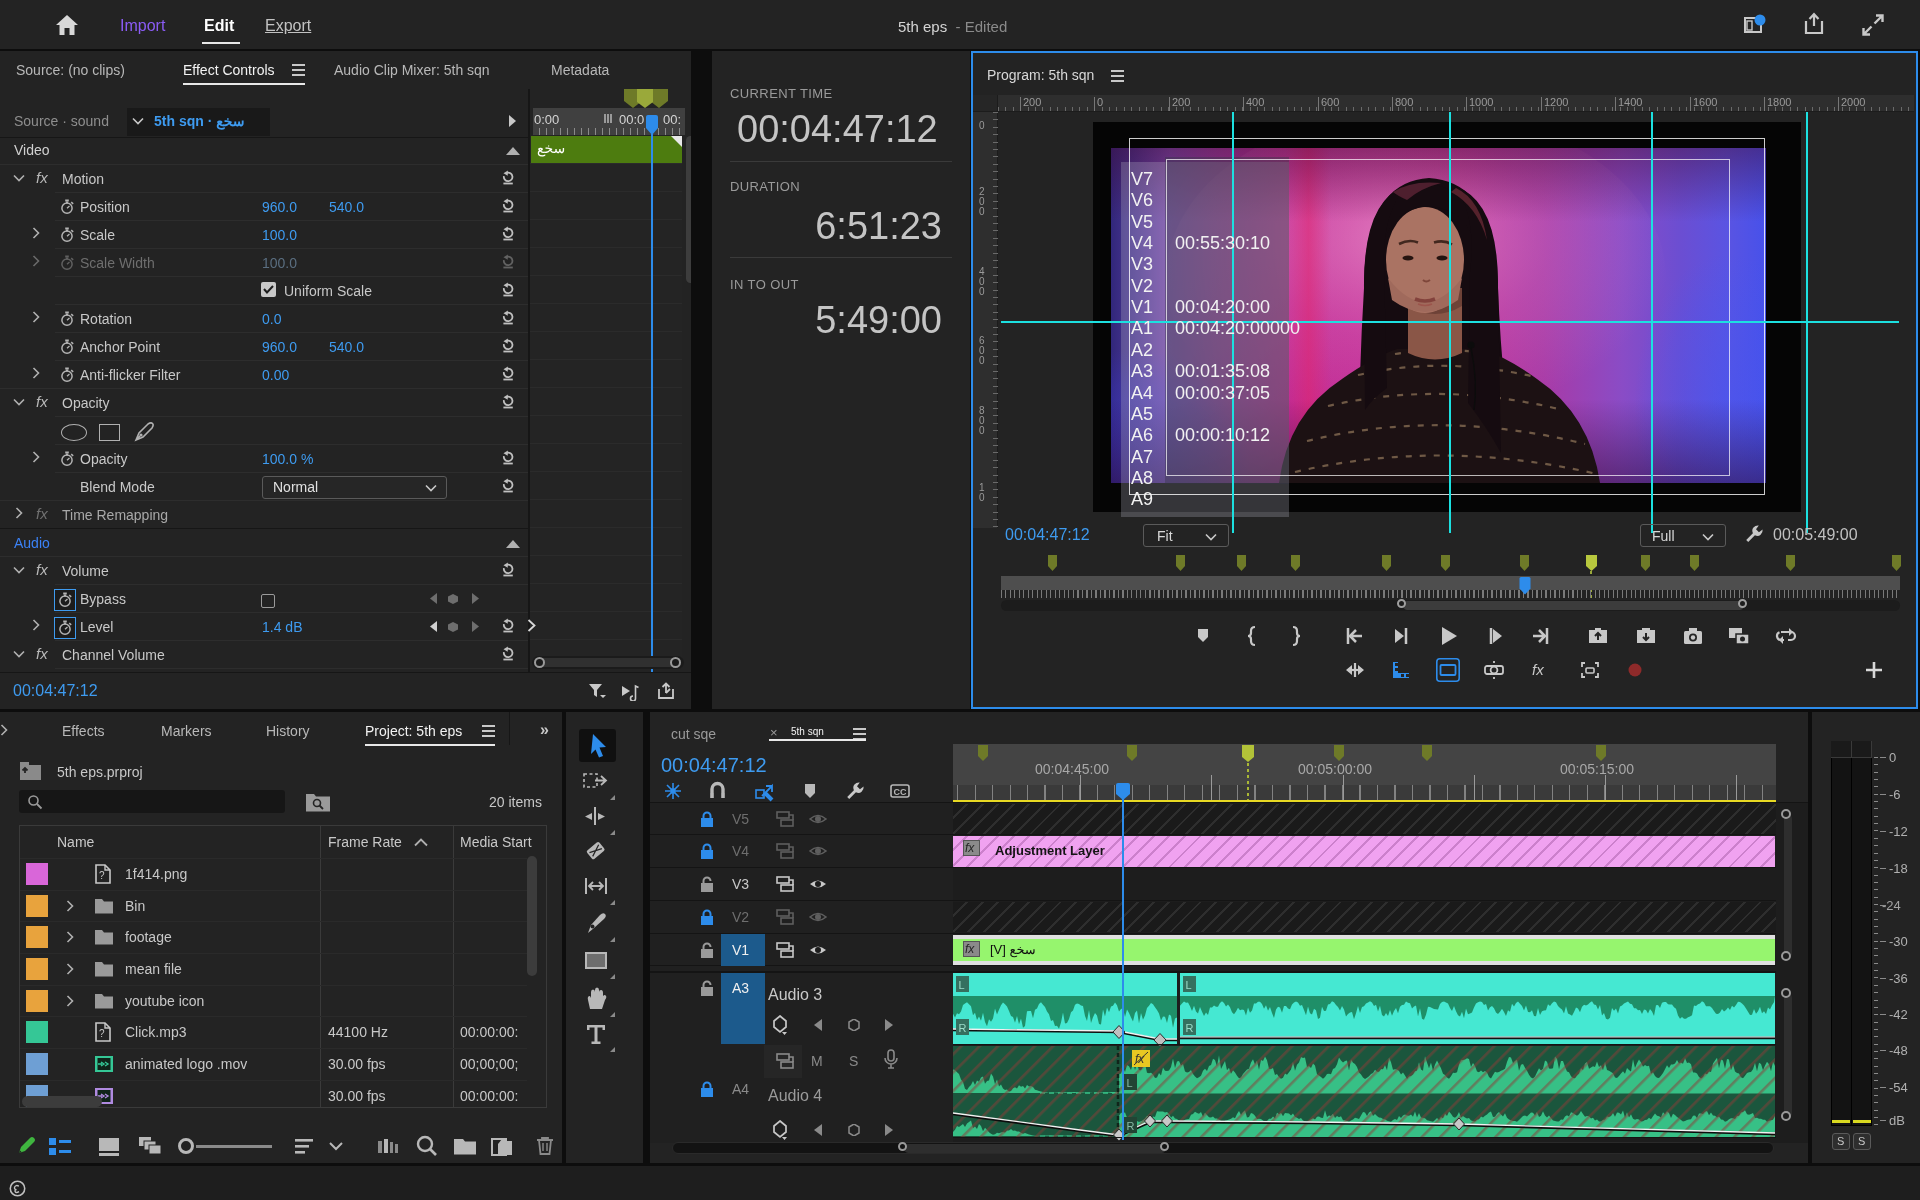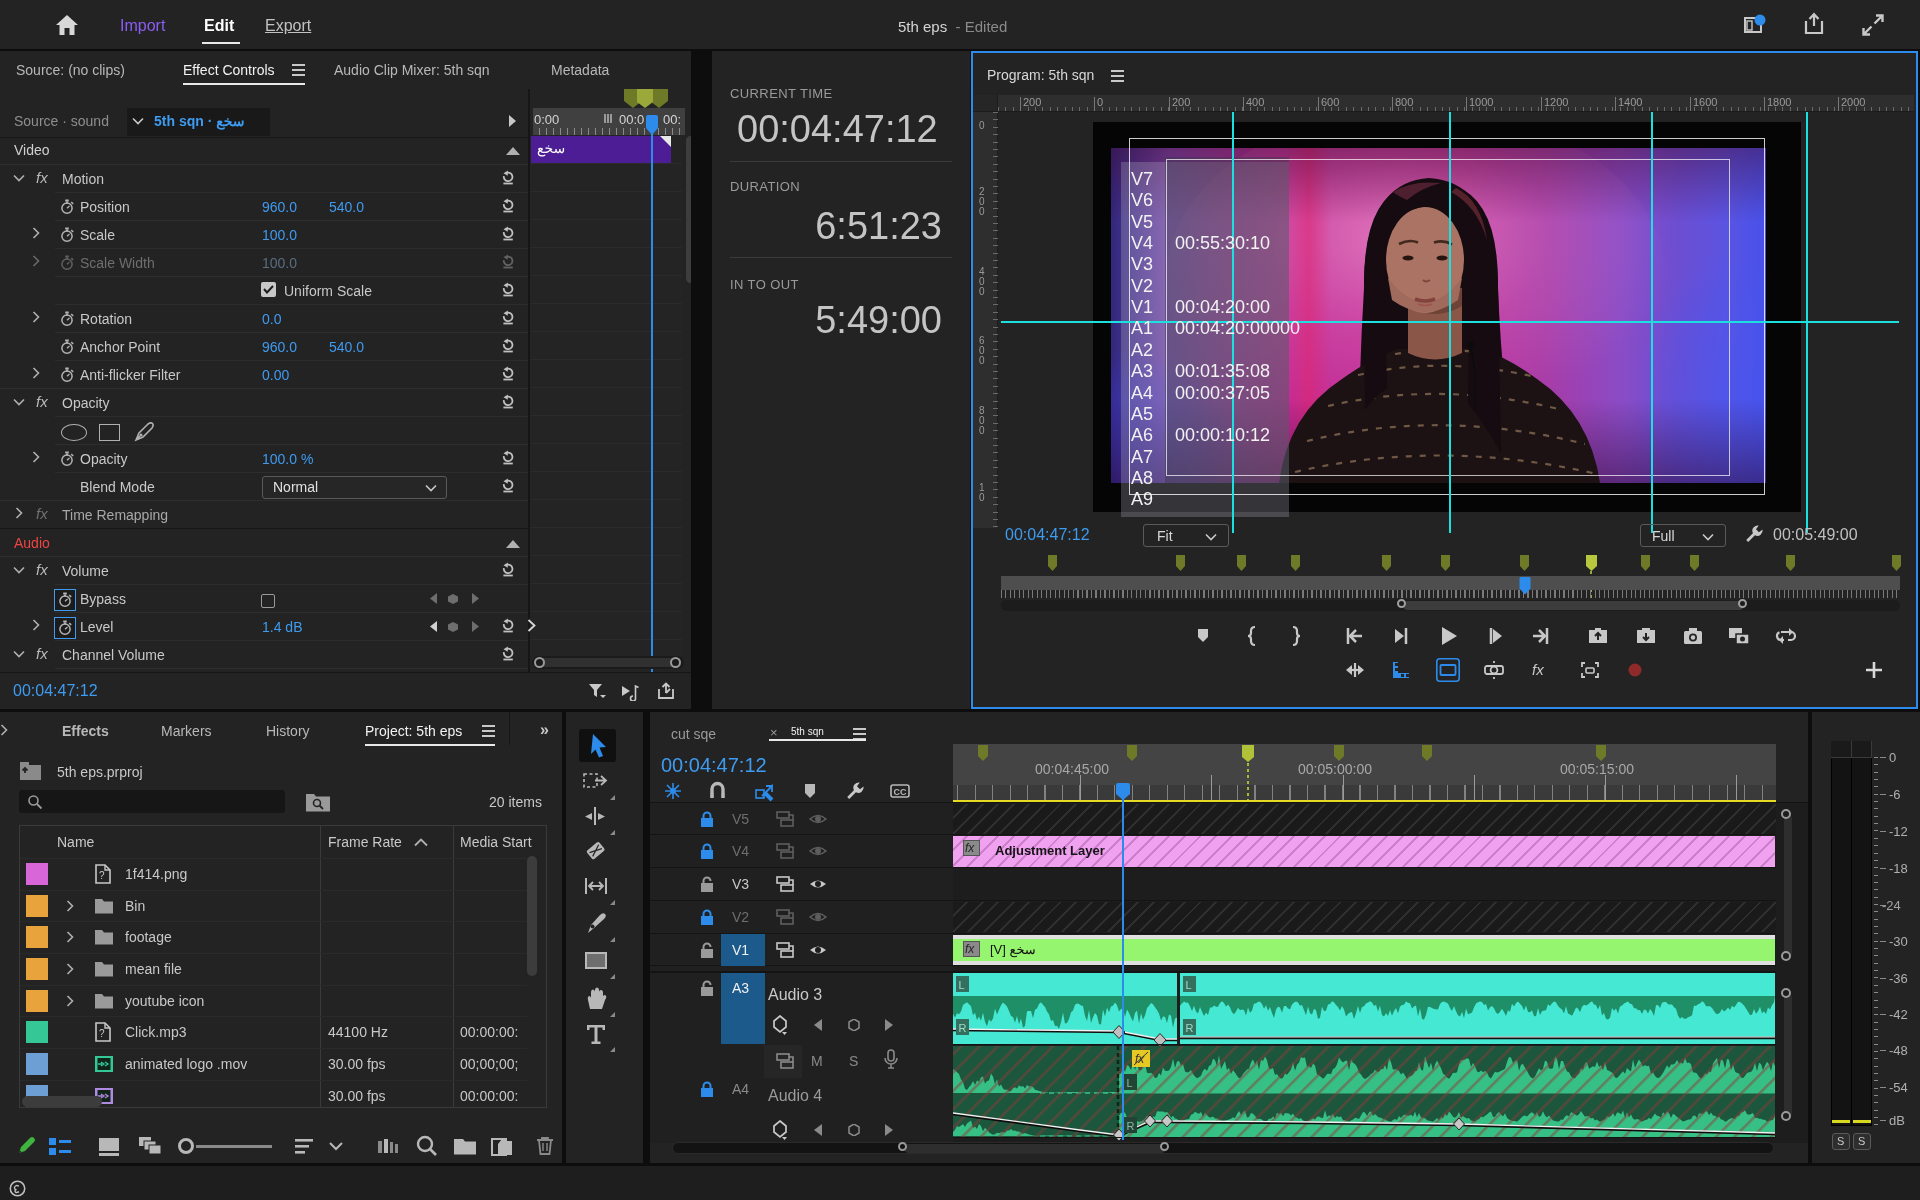--- a/index.html
+++ b/index.html
@@ -224,21 +224,21 @@
         </svg>
     <div class="abs" style="left:0;top:449px;width:528px;height:1px;background:#2d2d2d;"></div>
 
     <svg class="abs" style="left:15px;top:456px;" width="8" height="12" viewBox="0 0 8 12">
           <path d="M1.5 1 L6.5 6 L1.5 11" stroke="#b0b0b0" stroke-width="1.6" fill="none"></path>
         </svg>
     <div class="txt" style="left:36px;top:454px;font-style:italic;color:#707070;font-size:15px;">fx</div>
     <div class="txt" style="left:62px;top:456px;color:#a8a8a8;">Time Remapping</div>
     <div class="abs" style="left:0;top:477px;width:528px;height:1px;background:#161616;"></div>
 
-    <div class="txt" style="left:14px;top:484px;color:#ef4444;">Audio</div>
+    <div class="txt" style="left:14px;top:484px;color:#3b82f6;">Audio</div>
     <svg class="abs" style="left:506px;top:489px;" width="14" height="8" viewBox="0 0 14 8">
           <path d="M0 8 L7 0 L14 8 Z" fill="#b0b0b0"></path>
         </svg>
     <div class="abs" style="left:0;top:505px;width:528px;height:1px;background:#2d2d2d;"></div>
 
     <svg class="abs" style="left:13px;top:515px;" width="12" height="8" viewBox="0 0 12 8">
           <path d="M1 1.5 L6 6.5 L11 1.5" stroke="#b0b0b0" stroke-width="1.6" fill="none"></path>
         </svg>
     <div class="txt" style="left:36px;top:510px;font-style:italic;color:#b8b8b8;font-size:15px;">fx</div>
     <div class="txt" style="left:62px;top:512px;">Volume</div>
@@ -314,21 +314,21 @@
     </svg>
 
     <div class="abs" style="left:3px;top:19px;width:152px;height:27px;background:#404040;">
       <div class="txt" style="left:1px;top:4px;font-size:13px;color:#d4d4d4;">0:00</div>
       <div class="abs" style="left:71px;top:6px;width:2px;height:9px;background:#9a9a9a;box-shadow:3px 0 0 #9a9a9a,6px 0 0 #9a9a9a;"></div>
       <div class="txt" style="left:86px;top:4px;font-size:13px;color:#d4d4d4;">00:0</div>
       <div class="txt" style="left:130px;top:4px;font-size:13px;color:#d4d4d4;">00:</div>
       <div class="abs" style="left:0;top:20px;width:152px;height:7px;background:repeating-linear-gradient(to right,transparent 0 6px,#8a8a8a 6px 7px);"></div>
     </div>
 
-    <div class="abs" style="left:1px;top:47px;width:140px;height:27px;background:#4c1d95;">
+    <div class="abs" style="left:1px;top:47px;width:151px;height:27px;background:#4d7c0f;">
       <div class="txt" style="left:6px;top:4px;font-size:14px;color:#ffffff;">سخع</div>
       <div class="abs" style="right:0;top:0;width:0;height:0;border-top:11px solid #e8e8e8;border-left:11px solid transparent;"></div>
     </div>
 
     <div class="abs" style="left:121px;top:26px;width:2px;height:579px;background:#2d8ceb;"></div>
     <svg class="abs" style="left:114px;top:26px;" width="16" height="21" viewBox="0 0 16 21">
           <path d="M2 2 q0-2 2-2 h8 q2 0 2 2 v11 l-6 7 -6-7 Z" fill="#2d8ceb"></path>
         </svg>
 
     <div class="abs" style="left:156px;top:47px;width:9px;height:147px;background:#3d3d3d;border-radius:5px;"></div>
@@ -703,21 +703,21 @@
           </svg>
   </div>
  </div>
 </div>
 
 <div class="panel" id="project" style="left:0;top:712px;width:562px;height:451px;overflow:hidden;">
 
   <svg class="abs" style="left:0px;top:12px;" width="8" height="12" viewBox="0 0 8 12">
         <path d="M1.5 1 L6.5 6 L1.5 11" stroke="#b0b0b0" stroke-width="1.6" fill="none"></path>
       </svg>
-  <div class="txt" style="left:62px;top:11px;font-size:14px;color:#b8b8b8;font-weight:bold;">Effects</div>
+  <div class="txt" style="left:62px;top:11px;font-size:14px;color:#b8b8b8;">Effects</div>
   <div class="txt" style="left:161px;top:11px;font-size:14px;color:#b8b8b8;">Markers</div>
   <div class="txt" style="left:266px;top:11px;font-size:14px;color:#b8b8b8;">History</div>
   <div class="txt" style="left:365px;top:11px;font-size:14px;color:#f2f2f2;">Project: 5th eps</div>
   <div class="abs" style="left:482px;top:13px;width:13px;height:2px;background:#c8c8c8;box-shadow:0 5px 0 #c8c8c8,0 10px 0 #c8c8c8;"></div>
   <div class="abs" style="left:365px;top:32px;width:130px;height:2px;background:#e8e8e8;"></div>
   <div class="txt" style="left:540px;top:9px;font-size:16px;color:#c8c8c8;font-weight:bold;">»</div>
   <div class="abs" style="left:509px;top:0;width:1px;height:33px;background:#161616;"></div>
 
   <svg class="abs" style="left:19px;top:49px;" width="23" height="20" viewBox="0 0 23 20">
         <rect x="1" y="4" width="21" height="15" fill="#8a8a8a"></rect>

